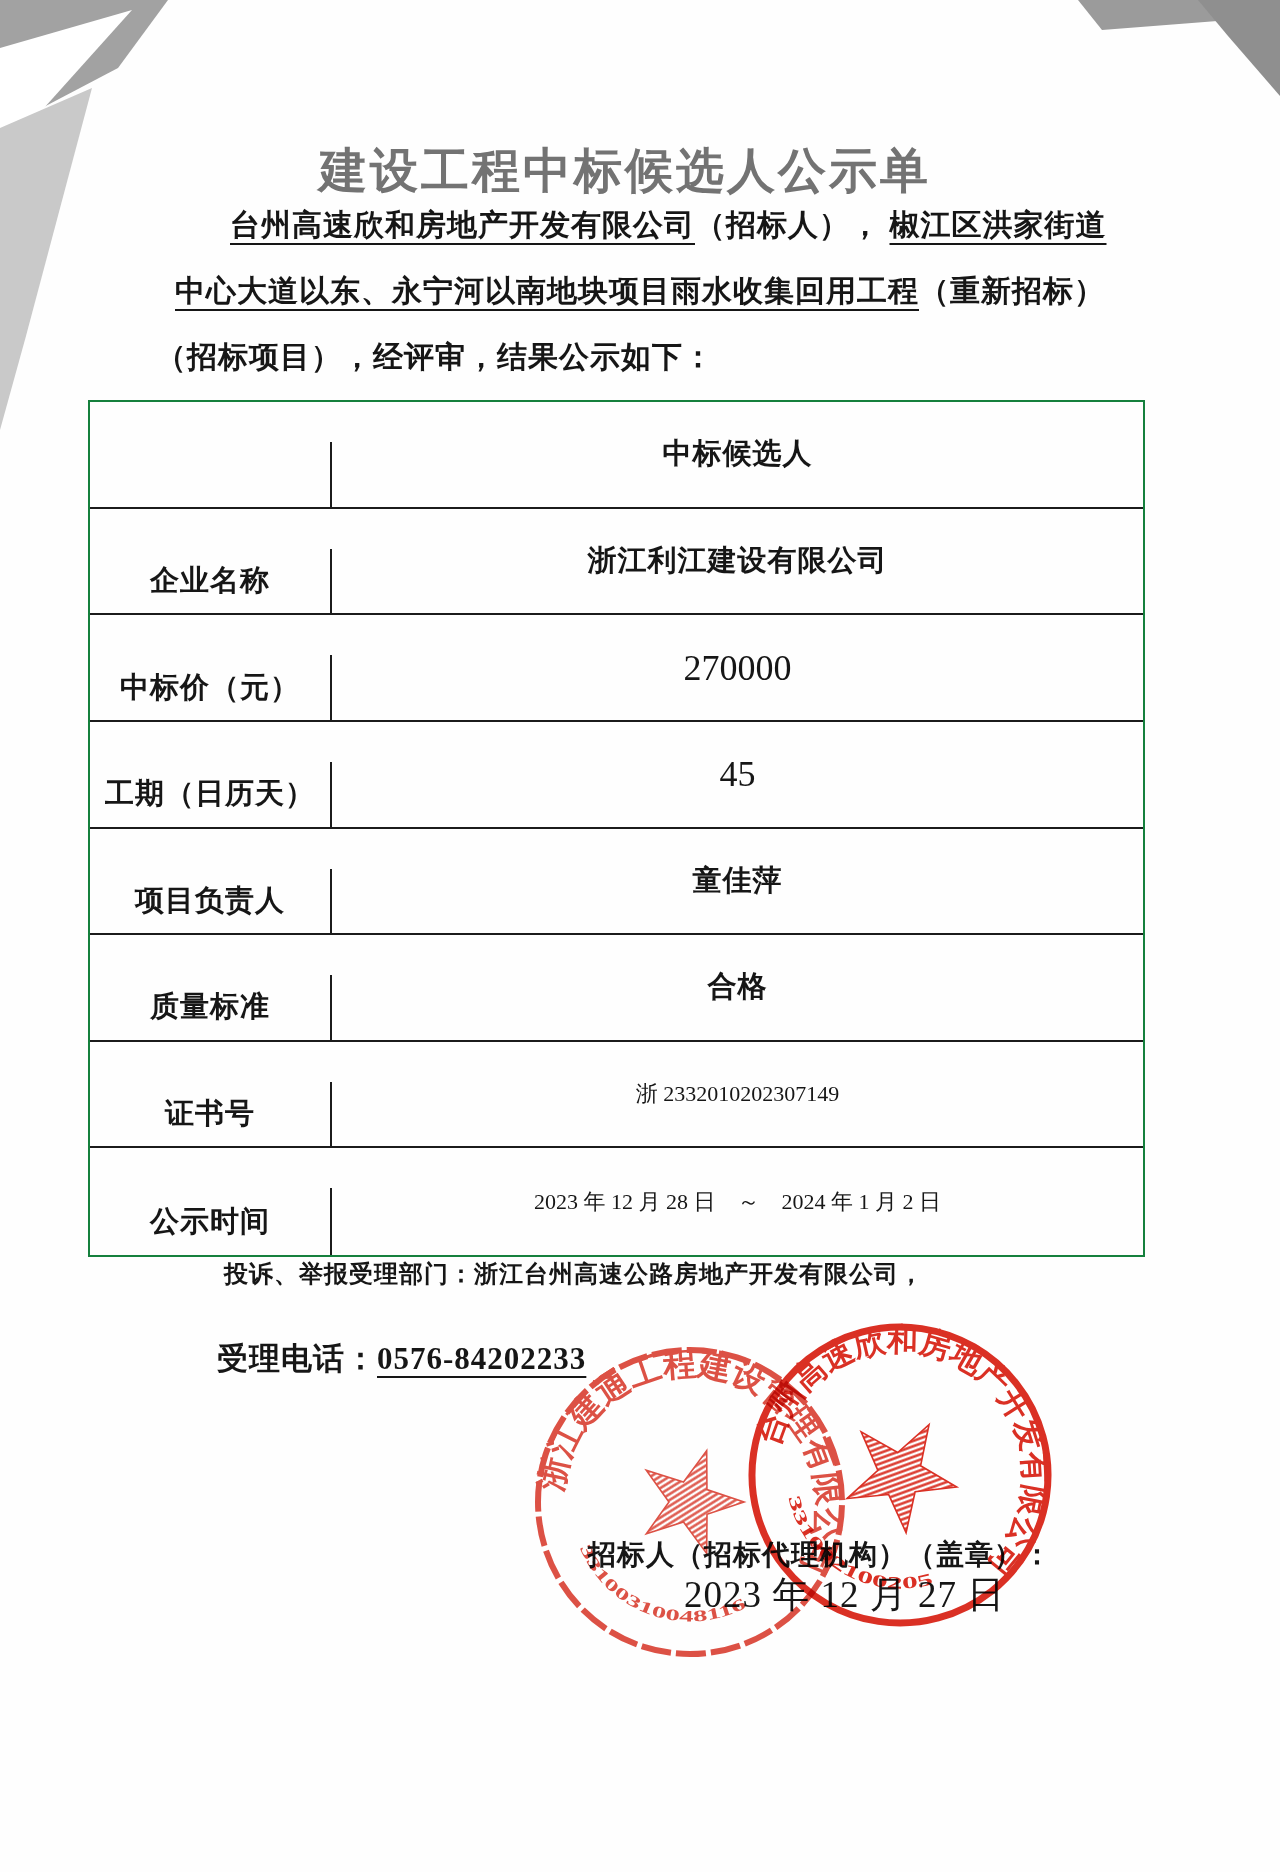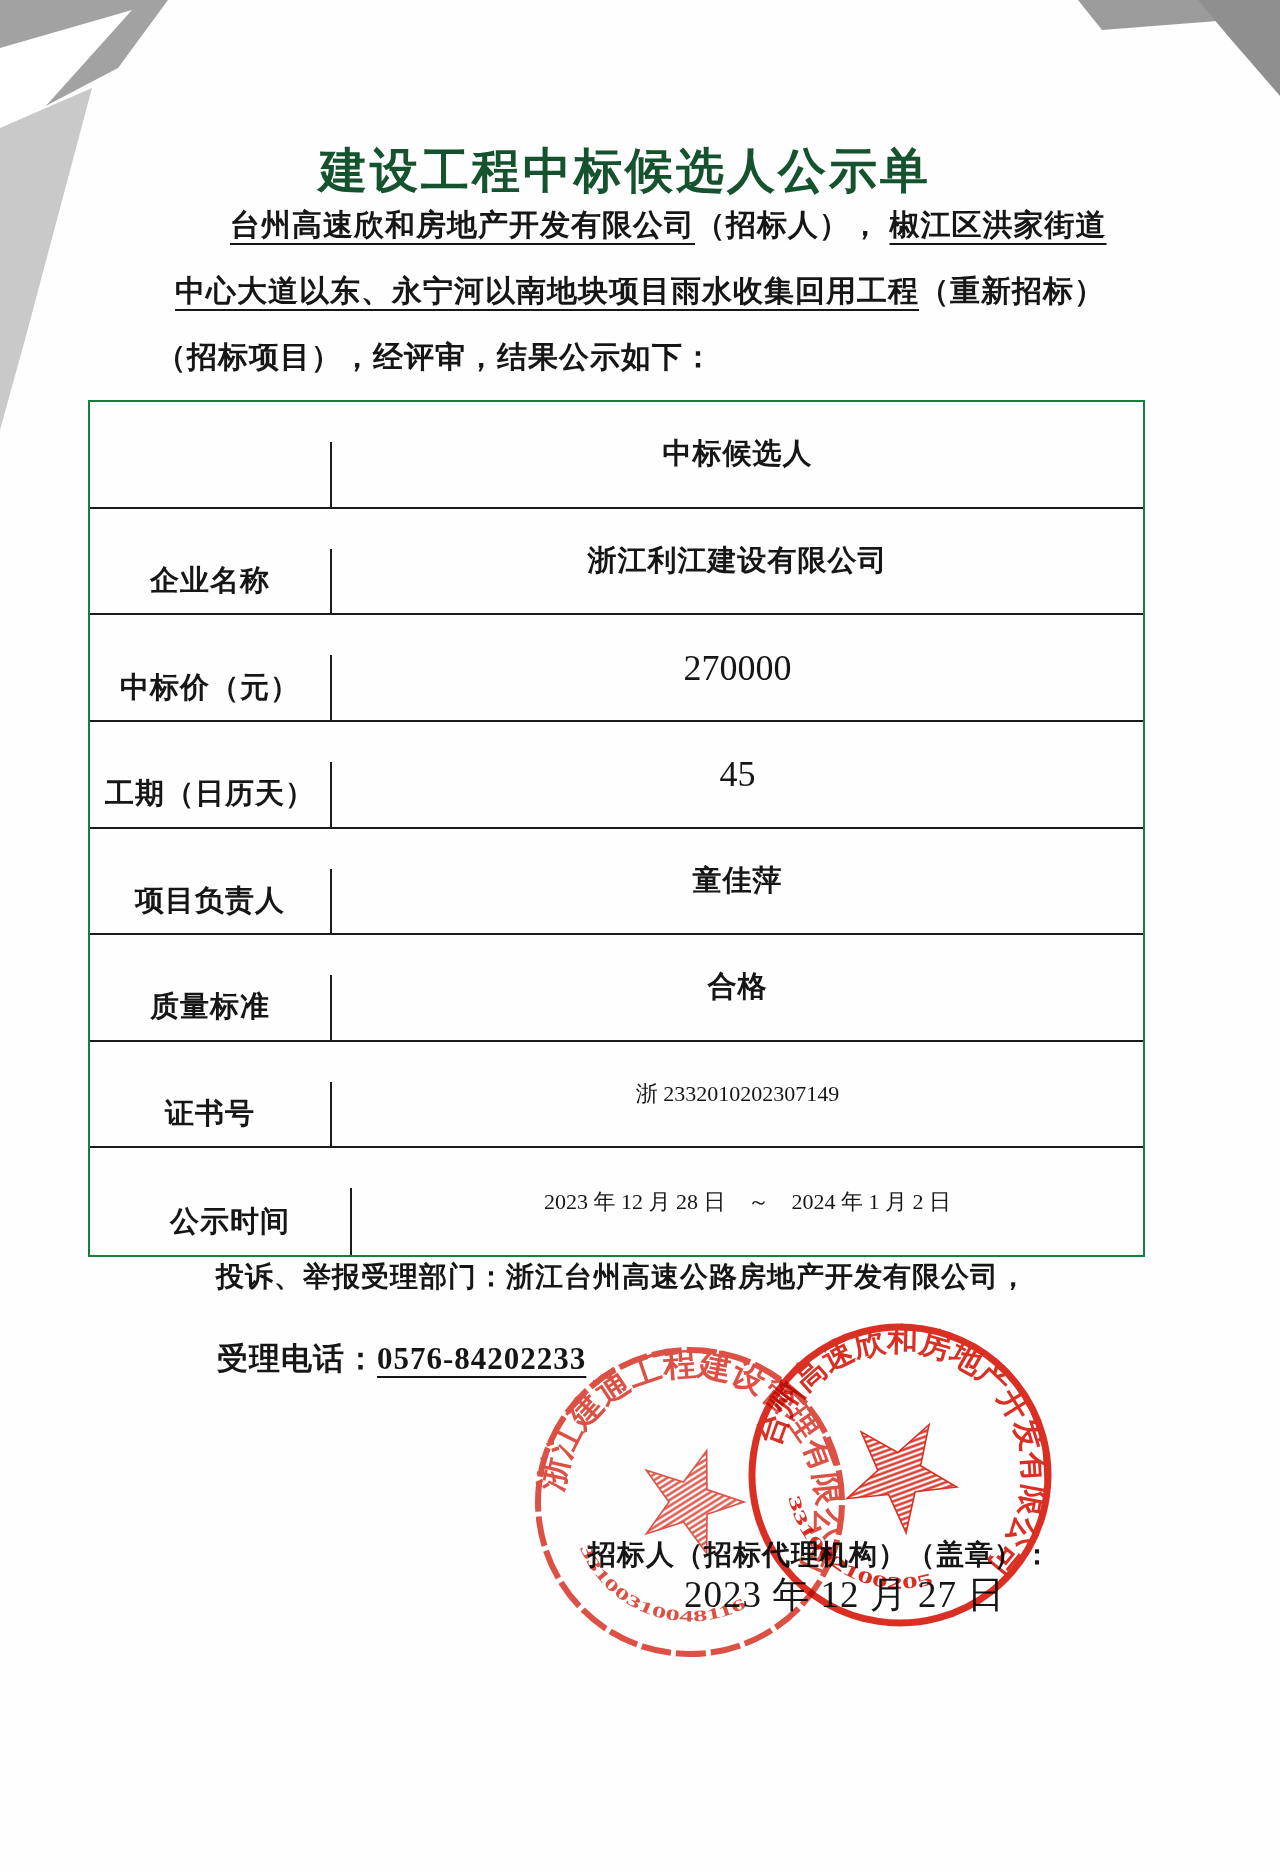--- a/index.html
+++ b/index.html
@@ -2,41 +2,41 @@
 <html><head>
 <meta charset="utf-8">
 <style>
   html,body{margin:0;padding:0;background:#ffffff;}
   .page{position:relative;width:1280px;height:1872px;background:#fefefe;overflow:hidden;
         font-family:"Liberation Serif","DejaVu Serif",serif;color:#161616;}
   .abs{position:absolute;line-height:1.25;}
   
   .doc-title{left:0;top:140px;width:1250px;text-align:center;
              font-family:"DejaVu Sans","Liberation Sans",sans-serif;
-             font-weight:700;font-size:48px;letter-spacing:3px;color:#14532d;}
+             font-weight:700;font-size:48px;letter-spacing:3px;color:#737373;}
   .intro{font-size:30px;font-weight:700;letter-spacing:1px;white-space:nowrap;}
   .intro .u{text-decoration:underline;text-underline-offset:8px;text-decoration-thickness:2px;}
   .line1{left:230px;top:206px;}
   .line2{left:175px;top:272px;}
   .line3{left:156px;top:338px;}
   
   .bid-table{position:absolute;left:88px;top:400px;width:1057px;height:857px;
              border:2px solid #15803d;box-sizing:border-box;
              display:grid;grid-template-rows:repeat(8,1fr);}
   .t-row{display:flex;border-bottom:2px solid #1b1b1b;box-sizing:border-box;}
-  .t-row:last-child{border-bottom:none;padding-left:20px;}
+  .t-row:last-child{border-bottom:none;}
   .t-label{width:242px;flex:0 0 242px;border-right:2px solid #1b1b1b;box-sizing:border-box;
            display:flex;align-items:center;justify-content:center;
            font-size:29px;font-weight:600;letter-spacing:1px;margin-top:40px;}
   .t-value{flex:1;display:flex;align-items:center;justify-content:center;
            font-size:29px;font-weight:600;letter-spacing:1px;}
   .t-value.num{font-weight:400;font-size:36px;letter-spacing:0;}
   .t-value.plain{font-weight:400;font-size:22px;letter-spacing:0;}
   
-  .complaint{left:216px;top:1259px;font-size:28px;font-weight:700;letter-spacing:1px;white-space:nowrap;}
+  .complaint{left:224px;top:1259px;font-size:24px;font-weight:700;letter-spacing:1px;white-space:nowrap;}
   .phone{left:217px;top:1340px;font-size:31px;font-weight:700;letter-spacing:1px;white-space:nowrap;}
   .phone .u{text-decoration:underline;text-underline-offset:7px;text-decoration-thickness:2px;}
   .seal-line{left:588px;top:1537px;font-size:28px;font-weight:700;letter-spacing:1px;white-space:nowrap;}
   .date-line{left:684px;top:1572px;font-size:37px;font-weight:400;letter-spacing:1px;white-space:nowrap;}
   
   .stamp{position:absolute;mix-blend-mode:multiply;filter:blur(0.4px);}
   .stamp-left{left:510px;top:1322px;opacity:0.88;}
   .stamp-right{left:720px;top:1295px;opacity:0.95;}
   .stamp text{font-family:"Liberation Serif","DejaVu Serif",serif;font-weight:700;}
   

